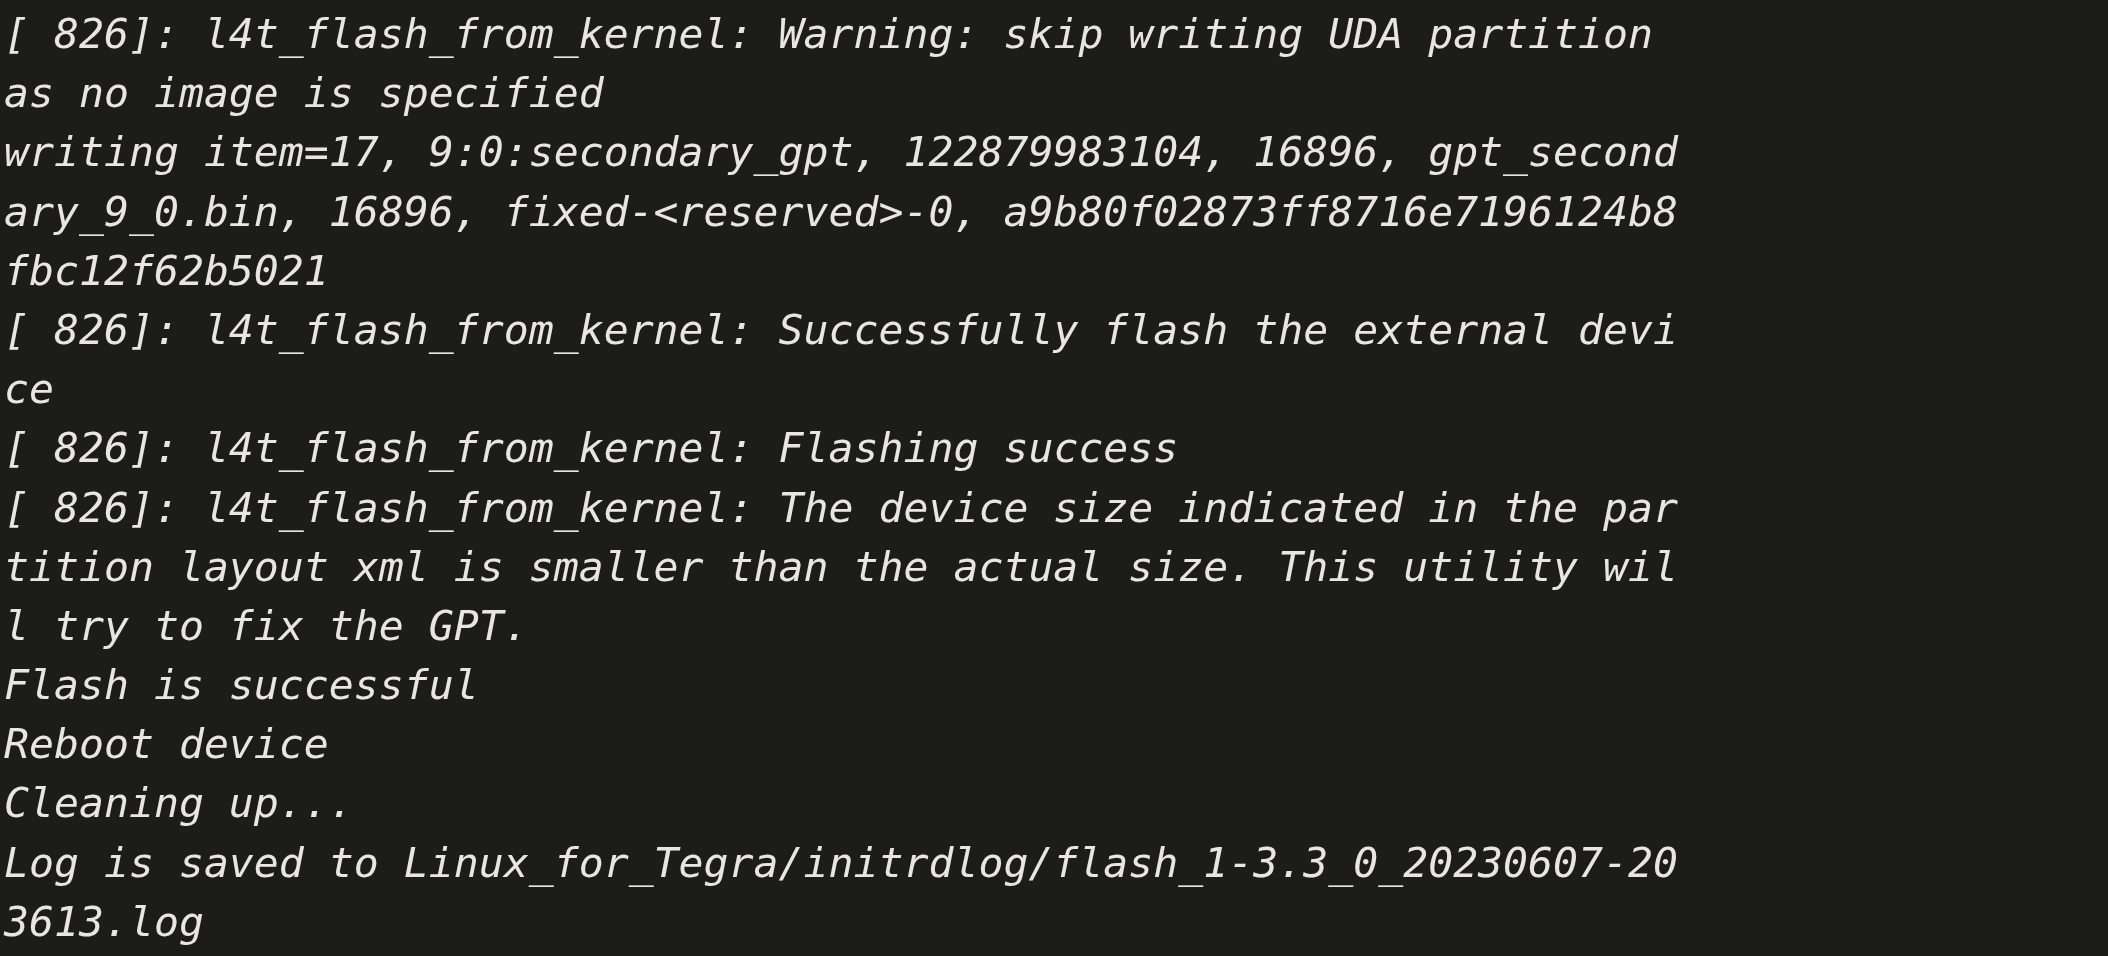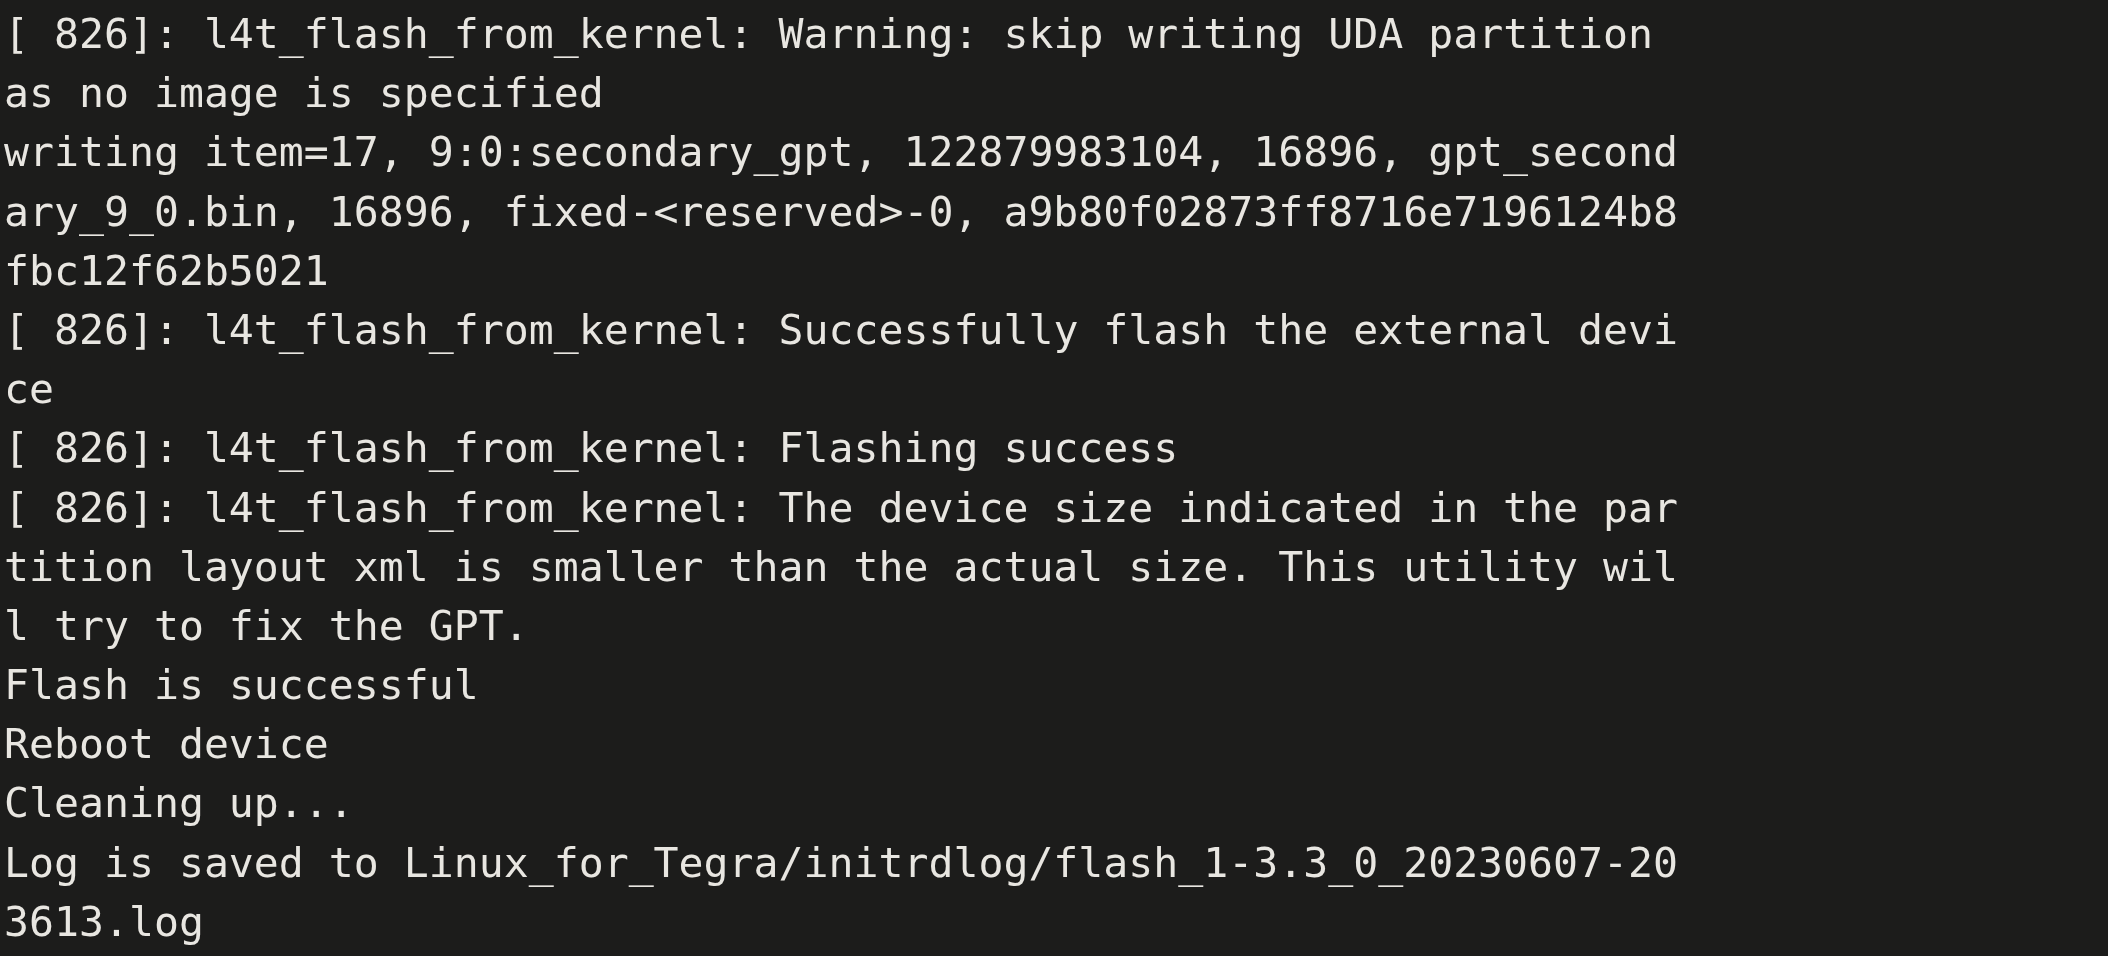--- a/index.html
+++ b/index.html
@@ -17,20 +17,21 @@
     height: 956px;
     background: #1c1c1b;
     box-sizing: border-box;
     padding: 4px 16px 0 4px;
     font-family: "DejaVu Sans Mono", "Liberation Mono", monospace;
     font-size: 41.5px;
     line-height: 59.2px;
     letter-spacing: 0px;
     white-space: pre;
     color: #e8e6e1;
+    font-style: italic;
     -webkit-font-smoothing: antialiased;
   }
   .tline {
     display: block;
     height: 59.2px;
     white-space: pre;
   }
   .seg { white-space: pre; }
   .c-default { color: #e8e6e1; }
 </style>

